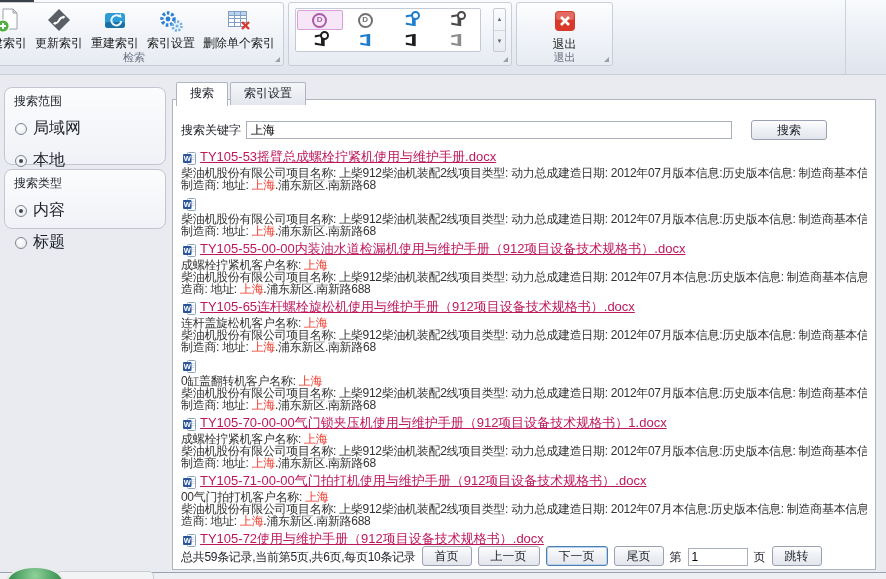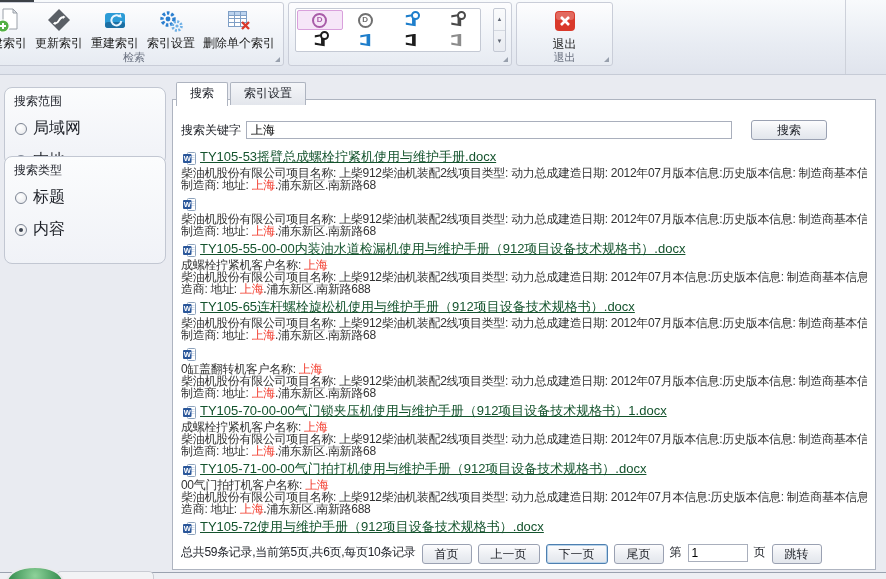--- a/index.html
+++ b/index.html
@@ -45,21 +45,21 @@
   .gallery-arrows{position:absolute;right:5px;top:5px;width:13px;height:44px;
     border:1px solid #c4c9d4;border-radius:2px;background:linear-gradient(#fafbfc,#e8ebf1);
     display:flex;flex-direction:column;box-sizing:border-box}
   .garrow{flex:1;display:flex;align-items:center;justify-content:center;font-size:6px;color:#5f6673}
   .garrow+.garrow{border-top:1px solid #d4d8e0}
   .exit-btn{margin:4px auto 0;display:flex;flex-direction:column;align-items:center;gap:1px;font-size:12px;color:#1a1a1a}
   
   .sbox{position:absolute;left:4px;width:162px;box-sizing:border-box;
     background:linear-gradient(#fbfcfd,#f0f2f7);border:1px solid #c2c7d2;border-radius:8px}
   .sbox-scope{top:87px;height:78px}
-  .sbox-type{top:156px;height:108px}
+  .sbox-type{top:169px;height:60px}
   .sbox-title{padding:5px 9px 2px;font-size:12px;color:#23262e}
   .sbox-body{padding:6px 9px}
   .opt{display:flex;align-items:center;gap:6px;font-size:16px;color:#1c1f26;margin:0 0 11px 1px}
   .radio{width:12px;height:12px;border-radius:50%;border:1px solid #7d8593;
     background:radial-gradient(circle at 40% 35%,#ffffff,#e4e6ea);display:inline-block;position:relative;box-sizing:border-box}
   .radio.checked::after{content:"";position:absolute;left:3px;top:3px;width:4px;height:4px;border-radius:50%;background:#3d4450}
   
   .tabs{position:absolute;left:176px;top:82px;display:flex;gap:2px;z-index:3}
   .tab{padding:2px 13px 3px;font-size:12px;color:#23262e;
     background:linear-gradient(#f5f6f9,#e3e6ec);border:1px solid #aeb4c0;border-bottom:none;
@@ -72,25 +72,25 @@
   .search-input{flex:1;height:18px;border:1px solid #a9afbc;font-size:12px;padding:0 4px;
     font-family:inherit;box-sizing:border-box;margin-right:14px}
   .btn{height:20px;background:linear-gradient(#fdfdfe,#eef0f4 50%,#e2e6ec);
     border:1px solid #9aa1b2;border-radius:3px;font-size:12px;font-family:inherit;color:#1c1f26;padding:0 12px}
   .search-btn{width:76px;margin-right:40px}
   
   .results{margin:6px 8px 0;height:414px;overflow:hidden}
   .result{margin-bottom:4px}
   .title-row{height:16px;display:flex;align-items:center;gap:4px;margin:3px 0 2px;padding-left:2px}
   .doc-icon{width:13px;height:13px;display:block;flex:0 0 13px}
-  .rlink{color:#14532d;text-decoration:underline;font-size:13px;white-space:nowrap}
+  .rlink{color:#be185d;text-decoration:underline;font-size:13px;white-space:nowrap}
   .snip{font-size:12px;color:#333;line-height:12px;white-space:nowrap;letter-spacing:-0.3px;overflow:hidden}
   .hl{color:#f2392a}
   
-  .footer{position:absolute;left:8px;right:8px;bottom:3px;display:flex;align-items:flex-start;gap:6px;height:22px}
+  .footer{position:absolute;left:8px;right:8px;bottom:3px;display:flex;align-items:flex-end;gap:6px;height:22px}
   .summary{font-size:12px;color:#1c1f26;letter-spacing:-0.3px;white-space:nowrap}
   .pbtn{min-width:46px}
   .pbtn.focus{border:1px solid #4e7fb0;box-shadow:inset 0 0 0 1px #b7d3ea}
   .page-input{width:52px;height:16px;border:1px solid #a9afbc;font-size:12px;padding:0 3px;font-family:inherit}
   .page-label{font-size:12px;color:#1c1f26}
   
   .bottom-strip{position:absolute;left:0;top:572px;width:886px;height:7px;background:#edeff3;border-top:1px solid #9aa2af}
   .green-orb{position:absolute;left:6px;top:566px;width:54px;height:28px;border-radius:50%;
     background:radial-gradient(circle at 50% 28%,#8ed29a,#1d7a3a);border:2px solid #e9eaec;z-index:5}
   .tab-frag{position:absolute;left:56px;top:571px;width:96px;height:10px;background:#f2f3f5;
@@ -226,26 +226,26 @@
       <div class="opt">
         <span class="radio checked"></span>
         <span>本地</span>
       </div>
     </div>
 </div>
 <div class="sbox sbox-type">
   <div class="sbox-title">搜索类型</div>
   <div class="sbox-body">
       <div class="opt">
+        <span class="radio checked"></span>
+        <span>内容</span>
+      </div>
+      <div class="opt">
         <span class="radio"></span>
         <span>标题</span>
-      </div>
-      <div class="opt">
-        <span class="radio checked"></span>
-        <span>内容</span>
       </div>
     </div>
 </div>
 
 <div class="tabs">
   <div class="tab active">搜索</div>
   <div class="tab">索引设置</div>
 </div>
 
 <div class="panel">
@@ -298,20 +298,21 @@
       <div class="result">
         <div class="title-row">
           <span class="doc-icon"><svg width="13" height="13" viewBox="0 0 13 13">
               <rect x="4.5" y="0.5" width="8" height="12" rx="1" fill="#fff" stroke="#8ea3bd"></rect>
               <path d="M6.5 3.5h5M6.5 5.5h5M6.5 7.5h5" stroke="#c4d2e4" stroke-width="0.8"></path>
               <rect x="0" y="2" width="8.5" height="9" rx="1" fill="#2b579a"></rect>
               <text x="4.2" y="9" font-size="7.5" font-weight="bold" fill="#fff" text-anchor="middle" font-family="Liberation Sans, sans-serif">W</text>
             </svg></span>
           <a class="rlink" href="#">TY105-65连杆螺栓旋松机使用与维护手册（912项目设备技术规格书）.docx</a>
         </div>
+        <div class="snip"><span>连杆盖旋松机客户名称: </span><span class="hl">上海</span></div>
         <div class="snip"><span>柴油机股份有限公司项目名称: 上柴912柴油机装配2线项目类型: 动力总成建造日期: 2012年07月版本信息:历史版本信息: 制造商基本信息</span></div>
         <div class="snip"><span>制造商: 地址: </span><span class="hl">上海</span><span>.浦东新区.南新路68</span></div>
       </div>
       <div class="result">
         <div class="title-row">
           <span class="doc-icon"><svg width="13" height="13" viewBox="0 0 13 13">
               <rect x="4.5" y="0.5" width="8" height="12" rx="1" fill="#fff" stroke="#8ea3bd"></rect>
               <path d="M6.5 3.5h5M6.5 5.5h5M6.5 7.5h5" stroke="#c4d2e4" stroke-width="0.8"></path>
               <rect x="0" y="2" width="8.5" height="9" rx="1" fill="#2b579a"></rect>
               <text x="4.2" y="9" font-size="7.5" font-weight="bold" fill="#fff" text-anchor="middle" font-family="Liberation Sans, sans-serif">W</text>

